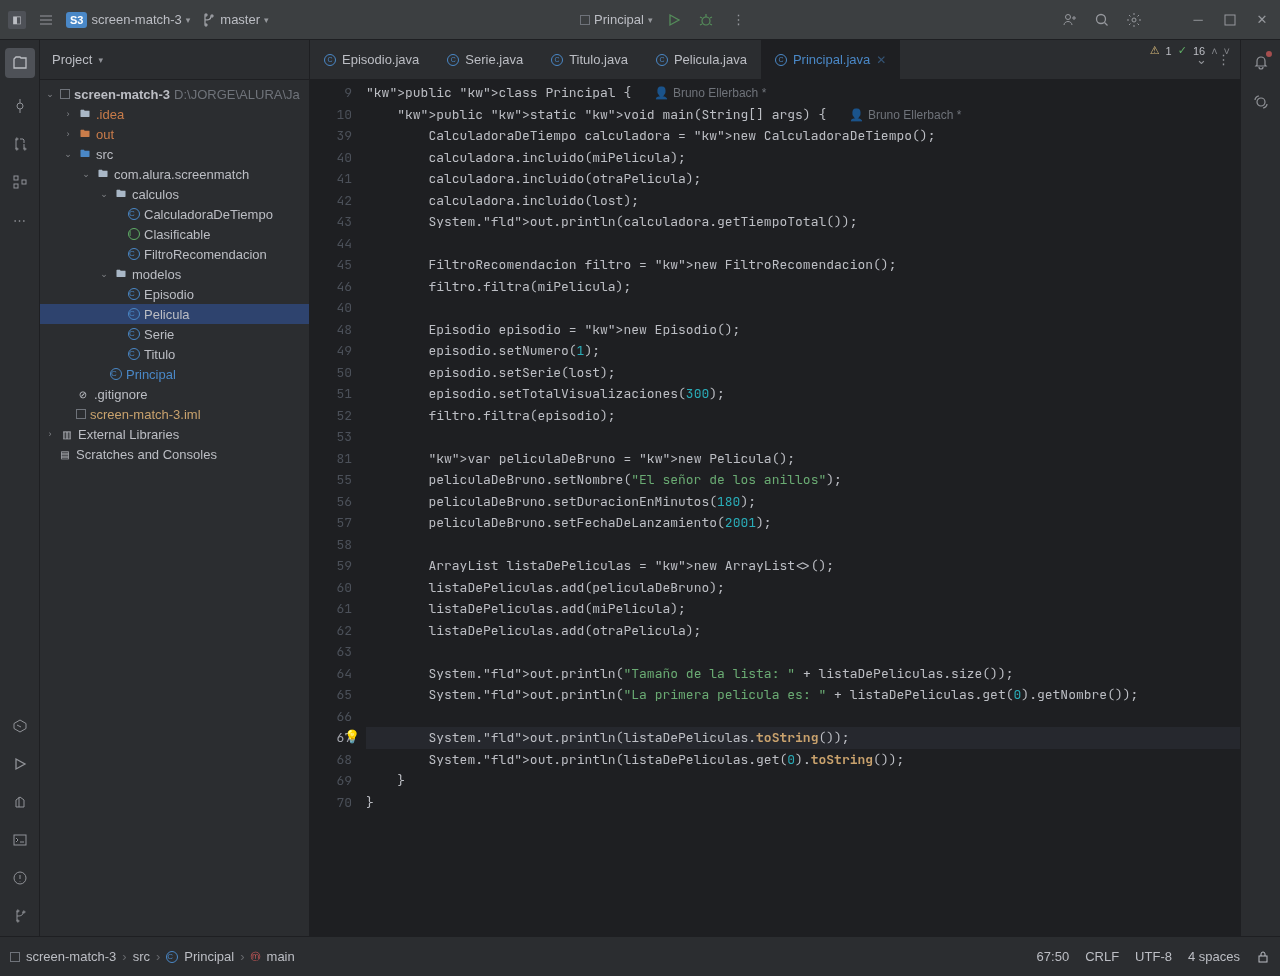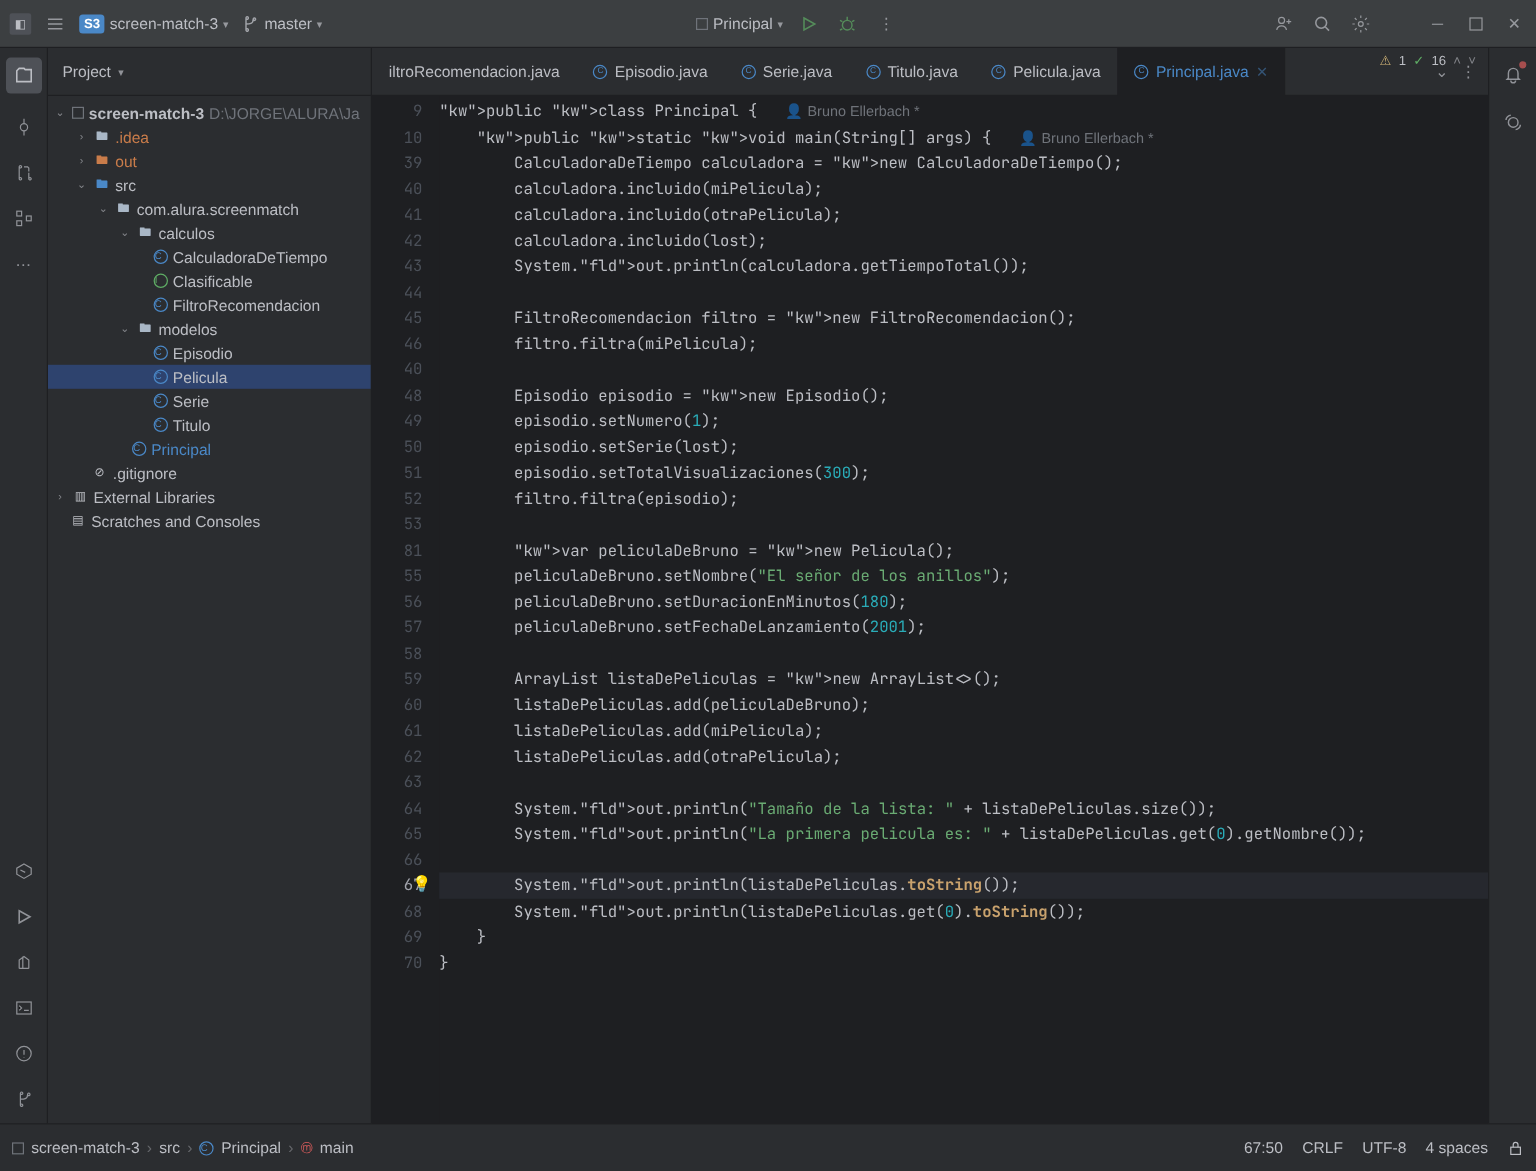--- a/index.html
+++ b/index.html
@@ -369,37 +369,38 @@
         <span>Titulo</span>
       </div>
       <div class="tree-row" style="padding-left:70px">
         <span class="class-icon">C</span>
         <span style="color:#4a88c7">Principal</span>
       </div>
       <div class="tree-row" style="padding-left:36px">
         <span class="tree-icon">⊘</span>
         <span>.gitignore</span>
       </div>
+      <div class="tree-row" style="padding-left:36px">
+        <span class="module-box"></span>
+        <span class="highlight-yellow">screen-match-3.iml</span>
+      </div>
       <div class="tree-row" style="padding-left:4px">
         <span class="tree-arrow">›</span>
         <span class="tree-icon">▥</span>
         <span>External Libraries</span>
       </div>
       <div class="tree-row" style="padding-left:18px">
         <span class="tree-icon">▤</span>
         <span>Scratches and Consoles</span>
       </div>
     </div>
   </div>
 
   <div class="editor-area">
     <div class="tabs-bar">
-      <div class="tab">
-        <span>iltroRecomendacion.java</span>
-      </div>
       <div class="tab">
         <span class="tab-icon">C</span>
         <span>Episodio.java</span>
       </div>
       <div class="tab">
         <span class="tab-icon">C</span>
         <span>Serie.java</span>
       </div>
       <div class="tab">
         <span class="tab-icon">C</span>

